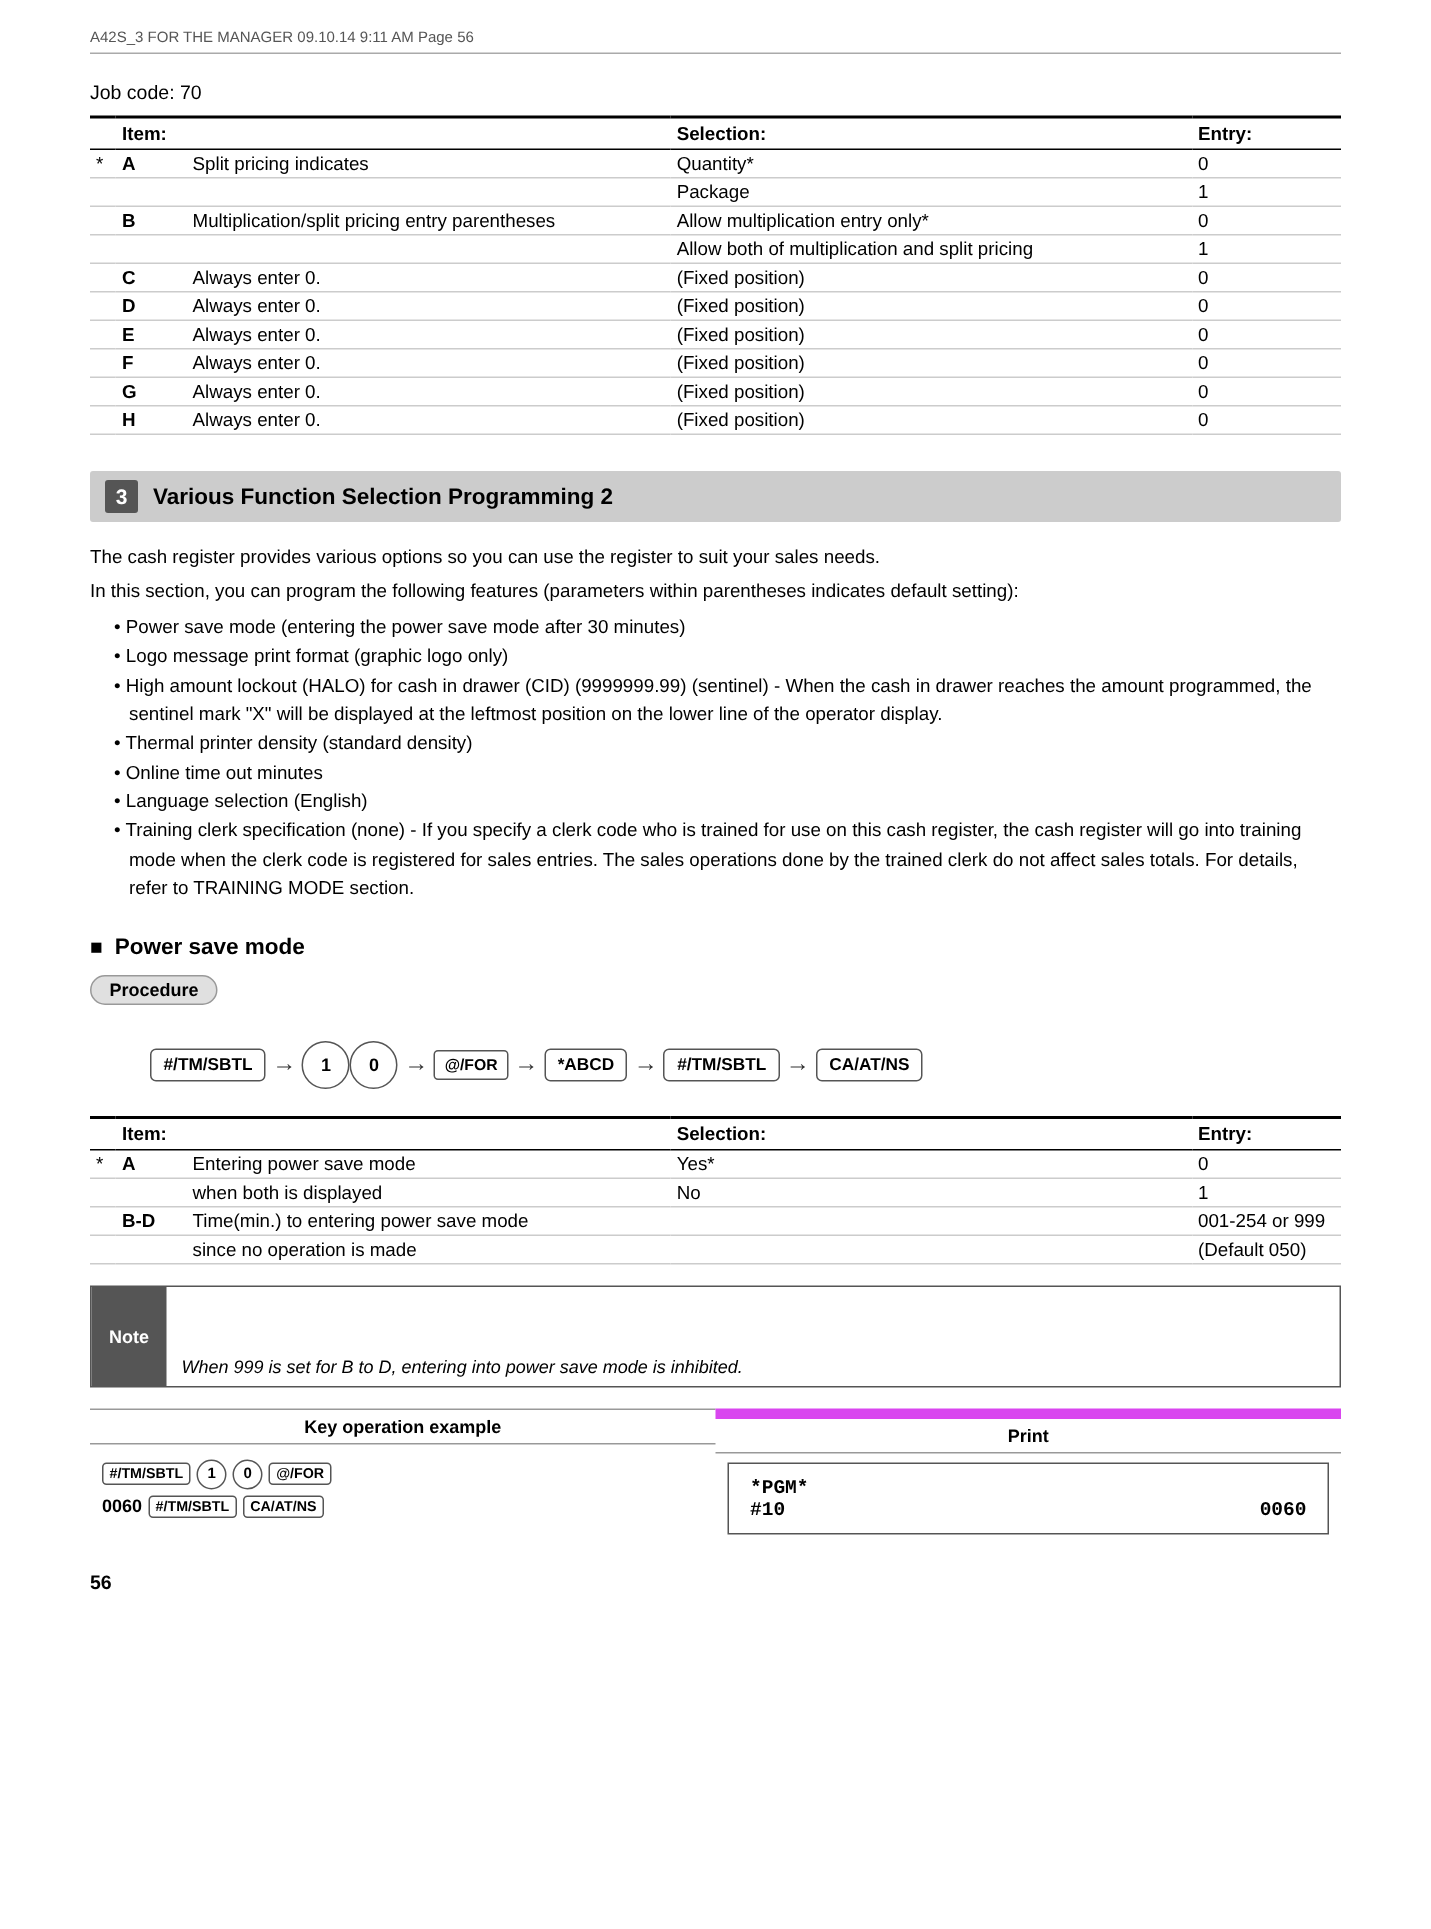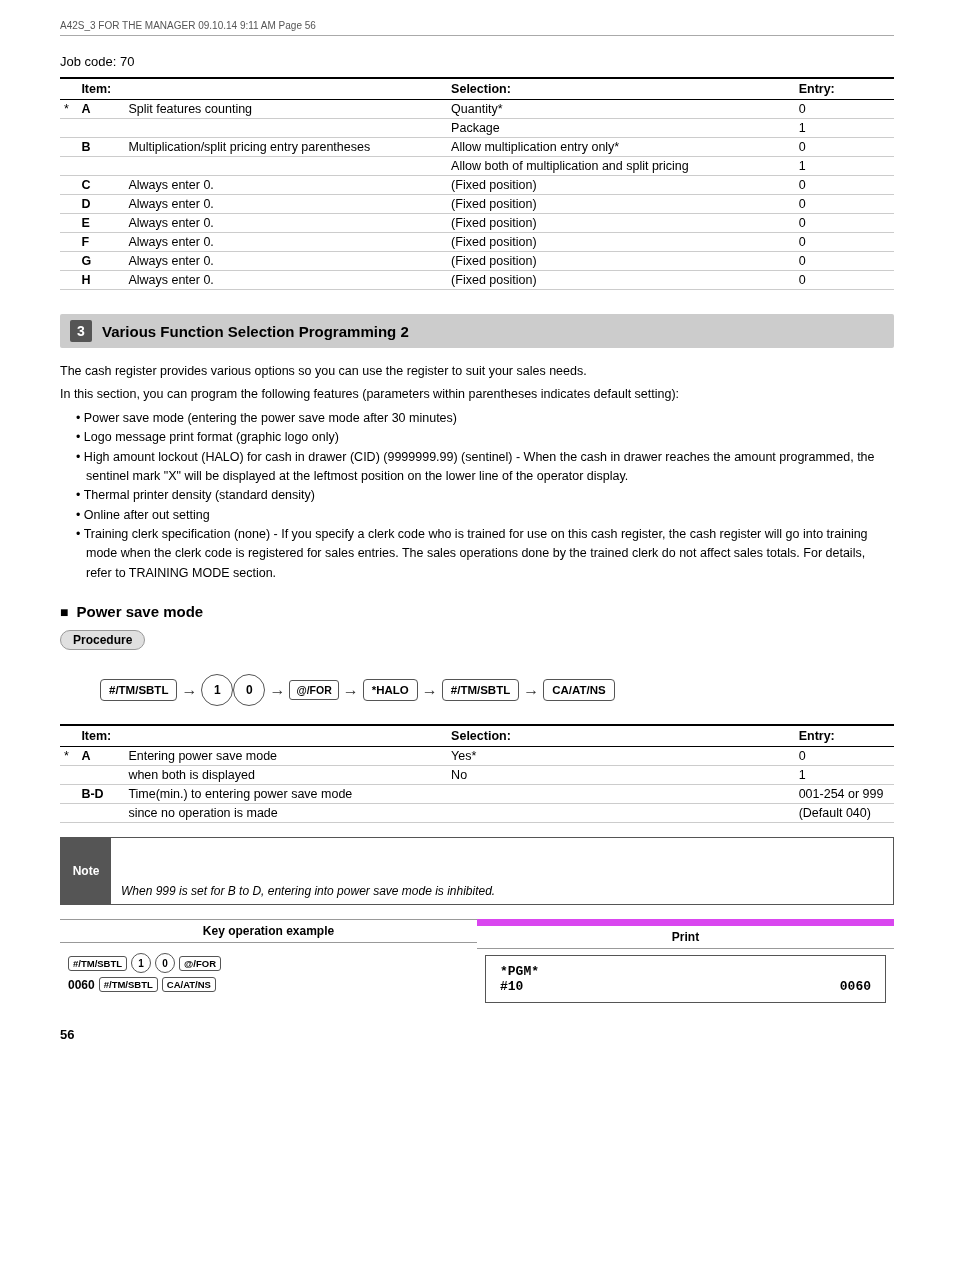--- a/index.html
+++ b/index.html
@@ -304,21 +304,21 @@
   <th style="width:30px">Item:</th>
   <th style="width:260px"></th>
   <th style="width:280px">Selection:</th>
   <th style="width:80px">Entry:</th>
 </tr>
   </thead>
   <tbody id="table1-body">
   <tr>
         <td>*</td>
         <td style="font-weight: bold;">A</td>
-        <td>Split features counting</td>
+        <td>Split pricing indicates</td>
         <td>Quantity*</td>
         <td>0</td>
       </tr>
       <tr>
         <td></td>
         <td style="font-weight: bold;"></td>
         <td></td>
         <td>Package</td>
         <td>1</td>
       </tr>
@@ -388,40 +388,41 @@
 </div>
 
 
 <p class="body-text">The cash register provides various options so you can use the register to suit your sales needs.</p>
 <p class="body-text">In this section, you can program the following features (parameters within parentheses indicates default setting):</p>
 <ul class="bullet-list" id="bullets-list">
     <li>Power save mode (entering the power save mode after 30 minutes)</li>
     <li>Logo message print format (graphic logo only)</li>
     <li>High amount lockout (HALO) for cash in drawer (CID) (9999999.99) (sentinel) - When the cash in drawer reaches the amount programmed, the sentinel mark "X" will be displayed at the leftmost position on the lower line of the operator display.</li>
     <li>Thermal printer density (standard density)</li>
-    <li>Online after out setting</li>
+    <li>Online time out minutes</li>
+    <li>Language selection (English)</li>
     <li>Training clerk specification (none) - If you specify a clerk code who is trained for use on this cash register, the cash register will go into training mode when the clerk code is registered for sales entries.  The sales operations done by the trained clerk do not affect sales totals.  For details, refer to TRAINING MODE section.</li>
   </ul>
 
 
 <div class="subsection-title">Power save mode</div>
 
 
 <div class="procedure-btn">Procedure</div>
 
 
 <div class="key-flow" id="key-flow">
     <div class="key-box">#/TM/SBTL</div>
     <span class="arrow">→</span>
     <div class="key-box-round">1</div>
     <div class="key-box-round">0</div>
     <span class="arrow">→</span>
     <div class="key-box-small">@/FOR</div>
     <span class="arrow">→</span>
-    <div class="key-box">*HALO</div>
+    <div class="key-box">*ABCD</div>
     <span class="arrow">→</span>
     <div class="key-box">#/TM/SBTL</div>
     <span class="arrow">→</span>
     <div class="key-box">CA/AT/NS</div>
   </div>
 
 
 <table>
   <thead>
     <tr>
@@ -452,21 +453,21 @@
         <td style="font-weight: bold;">B-D</td>
         <td>Time(min.) to entering power save mode</td>
         <td></td>
         <td>001-254 or 999</td>
       </tr>
       <tr>
         <td></td>
         <td style="font-weight: bold;"></td>
         <td>since no operation is made</td>
         <td></td>
-        <td>(Default 040)</td>
+        <td>(Default 050)</td>
       </tr>
     </tbody>
 </table>
 
 
 <div class="note-box">
   <div class="note-label">Note</div>
   <div class="note-text">When 999 is set for B to D, entering into power save mode is inhibited.</div>
 </div>
 

